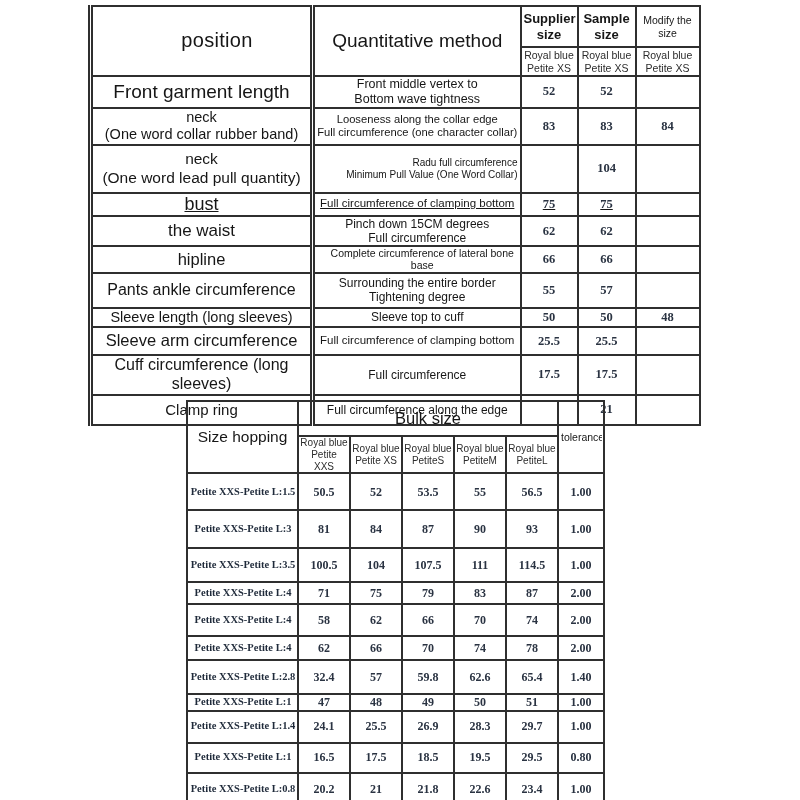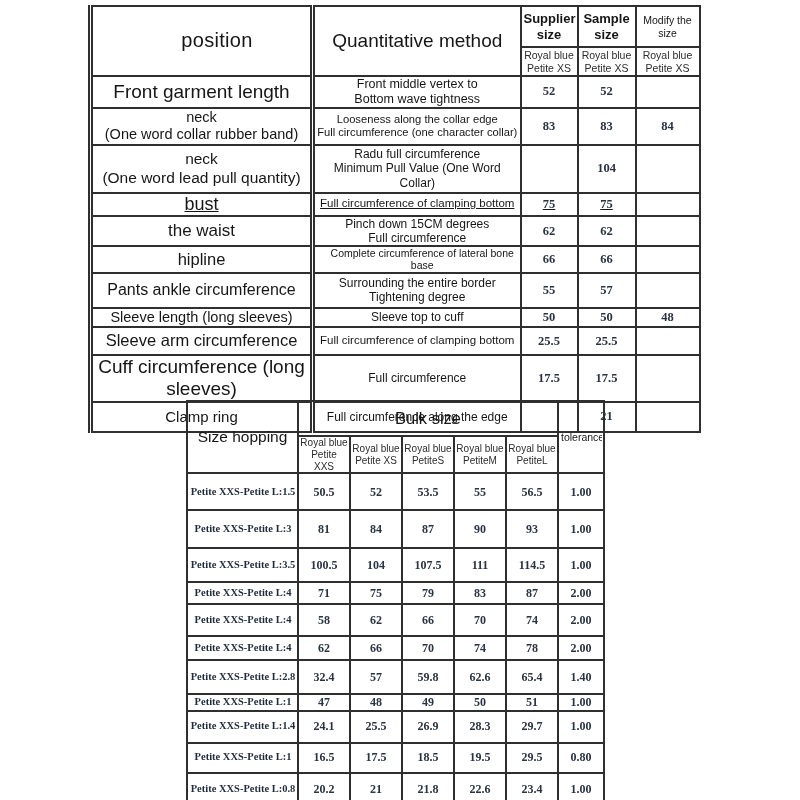--- a/index.html
+++ b/index.html
@@ -78,21 +78,21 @@
 (One word collar rubber band)</td>
           <td class="method" style="font-size: 11.2px;">Looseness along the collar edge
 Full circumference (one character collar)</td>
           <td class="val">83</td>
           <td class="val">83</td>
           <td class="val">84</td>
         </tr>
         <tr style="height: 48px;">
           <td class="pos" style="font-size: 15.5px;">neck
 (One word lead pull quantity)</td>
-          <td class="method" style="font-size: 12px;">Radu full circumference
+          <td class="method" style="font-size: 10px; text-align: right;">Radu full circumference
 Minimum Pull Value (One Word Collar)</td>
           <td class="val"></td>
           <td class="val">104</td>
           <td class="val"></td>
         </tr>
         <tr style="height: 19px; text-decoration: underline;">
           <td class="pos" style="font-size: 18px;">bust</td>
           <td class="method" style="font-size: 11.5px;">Full circumference of clamping bottom</td>
           <td class="val">75</td>
           <td class="val">75</td>
@@ -129,21 +129,21 @@
           <td class="val">48</td>
         </tr>
         <tr style="height: 28px;">
           <td class="pos" style="font-size: 16.5px;">Sleeve arm circumference</td>
           <td class="method" style="font-size: 11.5px;">Full circumference of clamping bottom</td>
           <td class="val">25.5</td>
           <td class="val">25.5</td>
           <td class="val"></td>
         </tr>
         <tr style="height: 31px;">
-          <td class="pos" style="font-size: 19px; text-align: center;">Cuff circumference (long sleeves)</td>
+          <td class="pos" style="font-size: 16px; text-align: center;">Cuff circumference (long sleeves)</td>
           <td class="method" style="font-size: 12px;">Full circumference</td>
           <td class="val">17.5</td>
           <td class="val">17.5</td>
           <td class="val"></td>
         </tr>
         <tr style="height: 30px;">
           <td class="pos" style="font-size: 15px;">Clamp ring</td>
           <td class="method" style="font-size: 12px;">Full circumference along the edge</td>
           <td class="val"></td>
           <td class="val">21</td>

